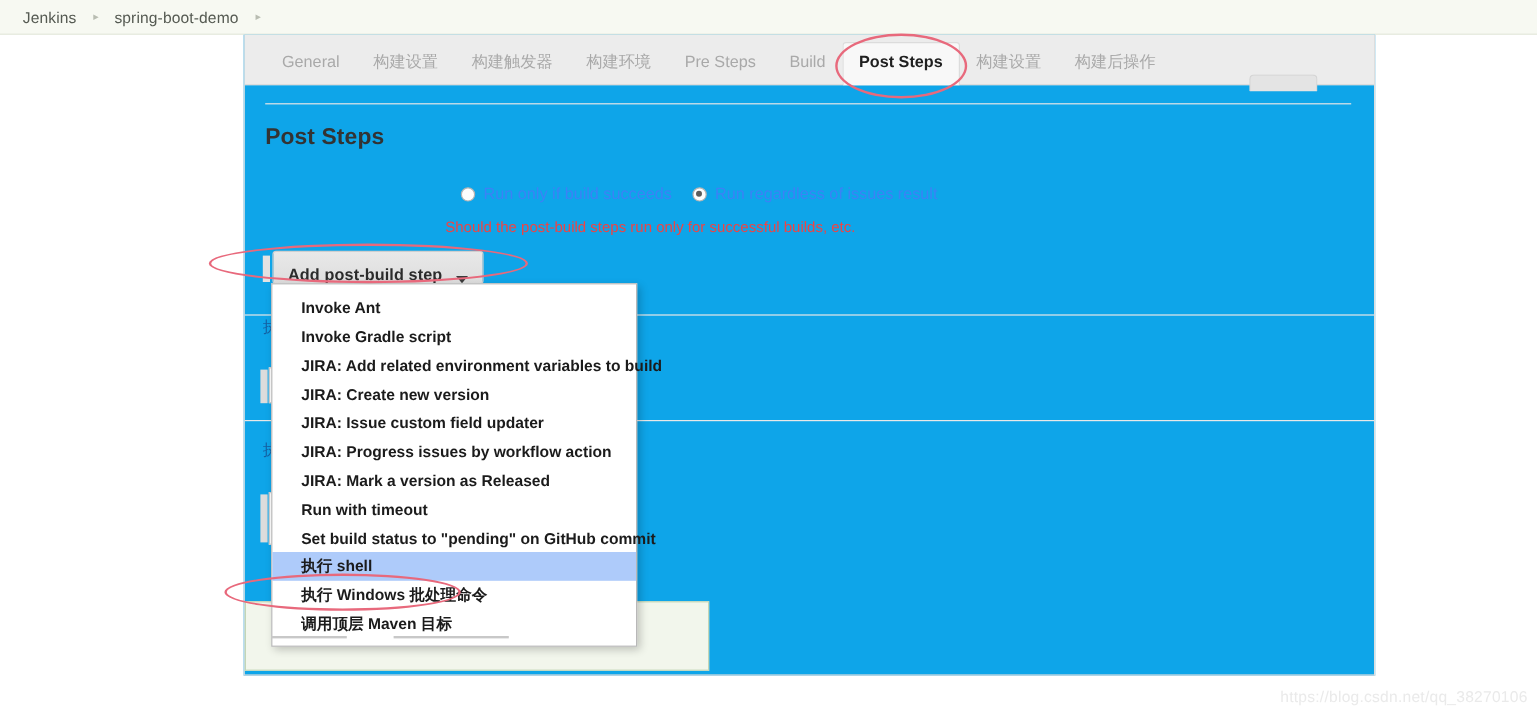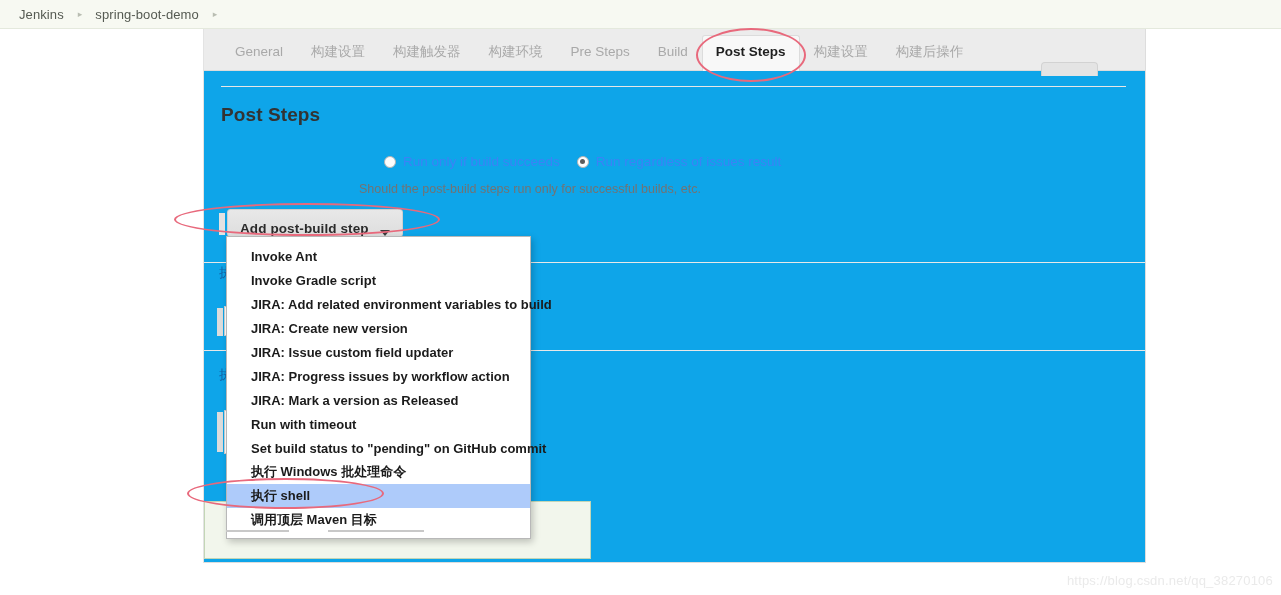--- a/index.html
+++ b/index.html
@@ -159,24 +159,24 @@
     width: 5px; height: 5px;
     border-radius: 50%;
     background: #5c5c5c;
   }
   .radio-label {
     font-size: 13.5px;
     color: #3b82f6;
   }
   .field-help {
     position: absolute;
-    left: 359px;
+    left: 371px;
     top: 182px;
     font-size: 12.5px;
-    color: #737373;
+    color: #ef4444;
   }
 
   
   .add-btn {
     position: absolute;
     left: 227px;
     top: 209px;
     height: 28px;
     background: linear-gradient(#e8e8e8, #dedede);
     border: 1px solid #cfcfcf;
@@ -375,22 +375,22 @@
   <div class="menu">
     <div class="menu-item">Invoke Ant</div>
     <div class="menu-item">Invoke Gradle script</div>
     <div class="menu-item">JIRA: Add related environment variables to build</div>
     <div class="menu-item">JIRA: Create new version</div>
     <div class="menu-item">JIRA: Issue custom field updater</div>
     <div class="menu-item">JIRA: Progress issues by workflow action</div>
     <div class="menu-item">JIRA: Mark a version as Released</div>
     <div class="menu-item">Run with timeout</div>
     <div class="menu-item">Set build status to "pending" on GitHub commit</div>
+    <div class="menu-item highlight">执行 shell</div>
     <div class="menu-item">执行 Windows 批处理命令</div>
-    <div class="menu-item highlight">执行 shell</div>
     <div class="menu-item">调用顶层 Maven 目标</div>
   </div>
 
   <div class="menu-underlines">
     <div class="mu" style="left:0px; width:63px;"></div>
     <div class="mu" style="left:102px; width:96px;"></div>
   </div>
 
   <div class="annot" style="left:696px; top:28px; width:110px; height:54px;">
     <div class="ellipse"></div>

